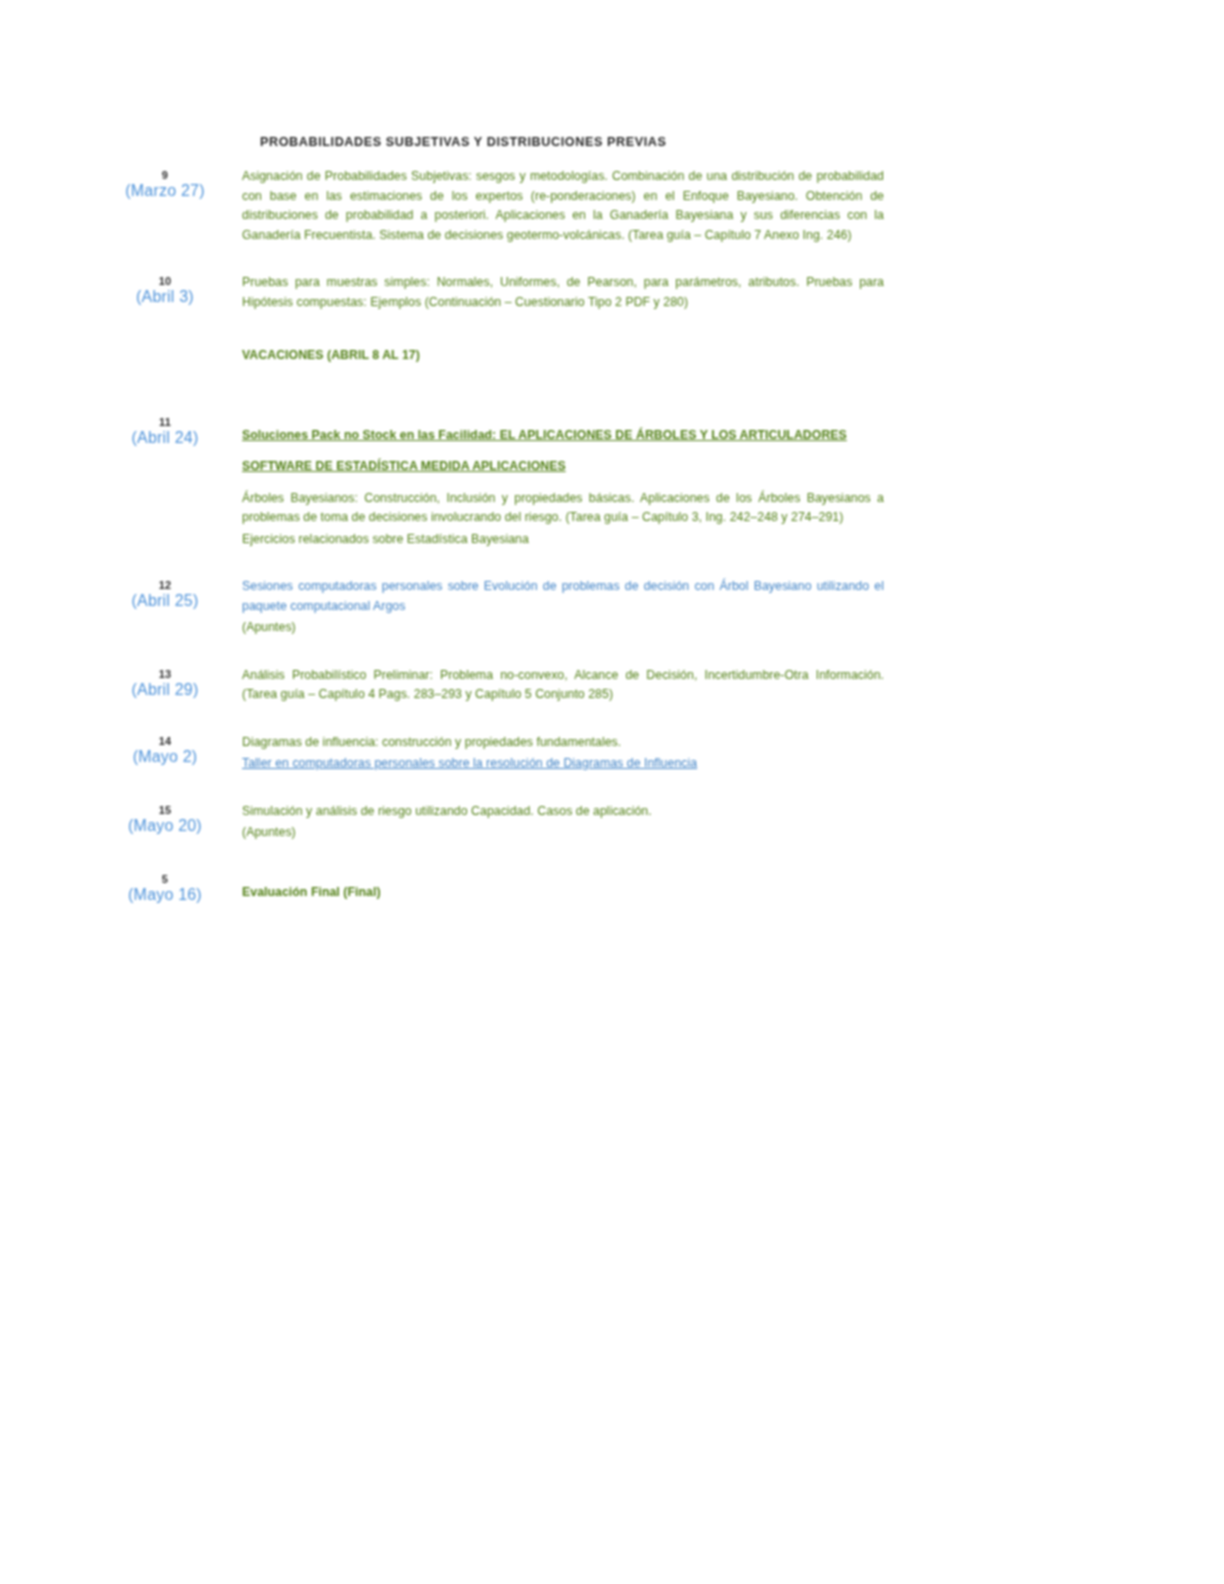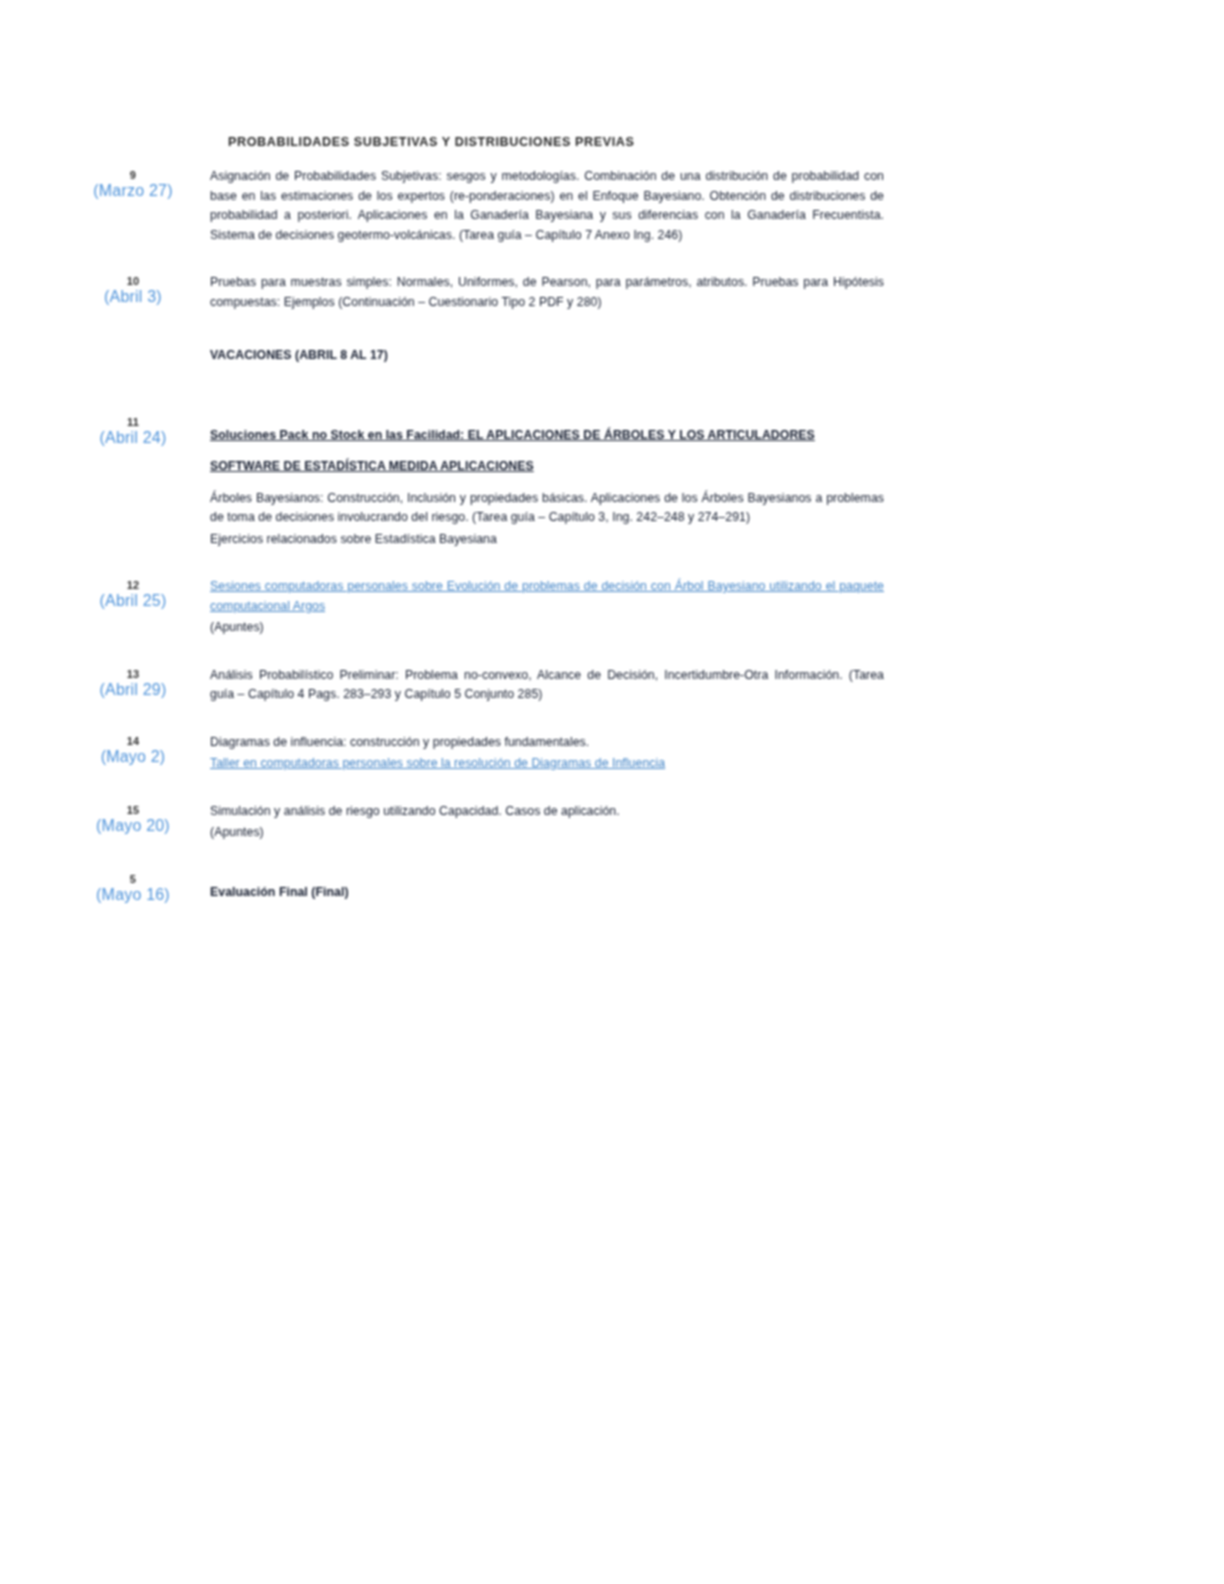--- a/index.html
+++ b/index.html
@@ -12,21 +12,21 @@
     height: 1584px;
     font-family: "Liberation Sans", sans-serif;
     color: #1a1a1a;
     -webkit-font-smoothing: antialiased;
   }
   .page {
     position: relative;
     width: 1028px;
     height: 1584px;
     box-sizing: border-box;
-    padding: 135px 140px 0 74px;
+    padding: 135px 140px 0 106px;
     filter: blur(0.9px);
   }
   .doc {
     display: block;
   }
   .row {
     display: flex;
     align-items: flex-start;
     margin-bottom: 26px;
   }
@@ -55,33 +55,32 @@
   .content {
     flex: 1 1 auto;
     padding-left: 18px;
     padding-right: 4px;
   }
   .p {
     font-size: 12.3px;
     line-height: 19.5px;
     text-align: justify;
     margin: 0 0 2px 0;
-    color: #0f172a;
+    color: #4d7c0f;
     letter-spacing: 0.05px;
   }
   .p.bold {
     font-weight: bold;
     margin-top: 12px;
   }
   .p.underline {
     text-decoration: underline;
   }
   .p.link {
     color: #3b7fc4;
-    text-decoration: underline;
   }
   .p.link.underline {
     text-decoration: underline;
   }
   .heading-top {
     font-size: 12.6px;
     font-weight: bold;
     letter-spacing: 0.6px;
     margin: 0 0 18px 0;
     color: #1f1f1f;

